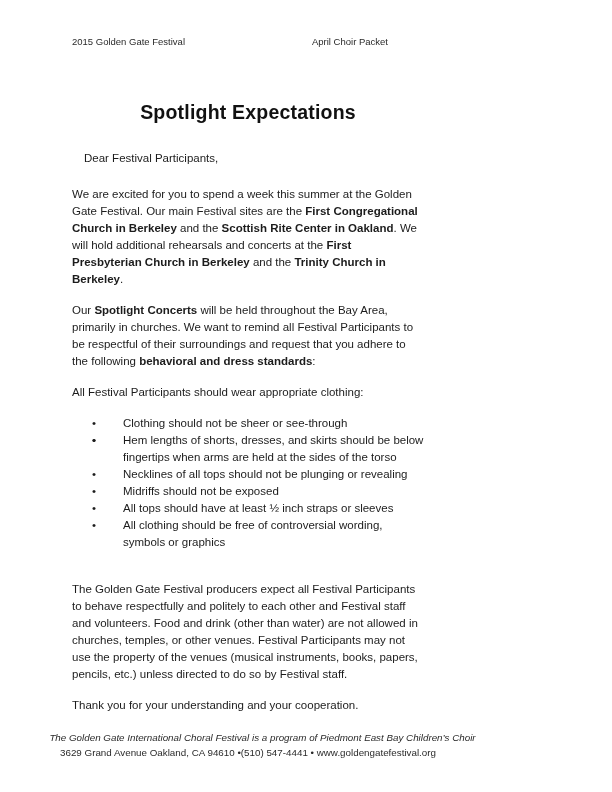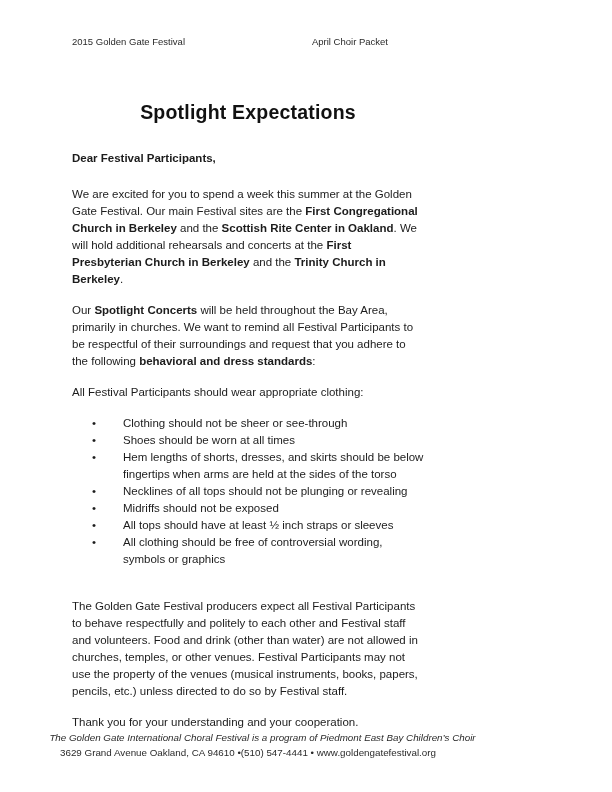--- a/index.html
+++ b/index.html
@@ -33,21 +33,21 @@
     font-size: 19.5px;
     line-height: 24px;
     font-weight: 700;
     color: #111111;
     letter-spacing: 0.2px;
   }
   .body-text {
     font-size: 11.5px;
     line-height: 17px;
   }
-  .salutation { margin: 26px 0 0 0; font-weight: bold; }
+  .salutation { margin: 26px 0 0 12px; }
   .para { margin: 14px 0 0 0; }
   .para-intro { margin: 19px 0 0 0; }
   .para-conduct { margin: 30px 0 0 0; }
   .bold { font-weight: 700; }
   ul.dress-list {
     list-style: none;
     margin: 14px 0 0 20px;
     padding: 0;
     font-size: 11.5px;
     line-height: 17px;
@@ -90,21 +90,21 @@
     <p class="salutation">Dear Festival Participants,</p>
 
     <p class="para para-intro"><span>We are excited for you to spend a week this summer at the Golden Gate Festival. Our main Festival sites are the </span><span class="bold">First Congregational Church in Berkeley</span><span> and the </span><span class="bold">Scottish Rite Center in Oakland</span><span>. We will hold additional rehearsals and concerts at the </span><span class="bold">First Presbyterian Church in Berkeley</span><span> and the </span><span class="bold">Trinity Church in Berkeley</span><span>.</span></p>
 
     <p class="para"><span>Our </span><span class="bold">Spotlight Concerts</span><span> will be held throughout the Bay Area, primarily in churches. We want to remind all Festival Participants to be respectful of their surroundings and request that you adhere to the following </span><span class="bold">behavioral and dress standards</span><span>:</span></p>
 
     <p class="para">All Festival Participants should wear appropriate clothing:</p>
 
     <ul class="dress-list">
       <li><span class="bullet-dot">•</span><span>Clothing should not be sheer or see-through</span></li>
-      <li><span class="bullet-dot">•</span><span>Shoes should be worn at all times</span></li>
+      <li><span class="bullet-dot">•</span></li>
       <li><span class="bullet-dot">•</span><span>Hem lengths of shorts, dresses, and skirts should be below fingertips when arms are held at the sides of the torso</span></li>
       <li><span class="bullet-dot">•</span><span>Necklines of all tops should not be plunging or revealing</span></li>
       <li><span class="bullet-dot">•</span><span>Midriffs should not be exposed</span></li>
       <li><span class="bullet-dot">•</span><span>All tops should have at least ½ inch straps or sleeves</span></li>
       <li><span class="bullet-dot">•</span><span>All clothing should be free of controversial wording, symbols or graphics</span></li>
     </ul>
 
     <p class="para para-conduct">The Golden Gate Festival producers expect all Festival Participants to behave respectfully and politely to each other and Festival staff and volunteers. Food and drink (other than water) are not allowed in churches, temples, or other venues. Festival Participants may not use the property of the venues (musical instruments, books, papers, pencils, etc.) unless directed to do so by Festival staff.</p>
 
     <p class="para">Thank you for your understanding and your cooperation.</p>

